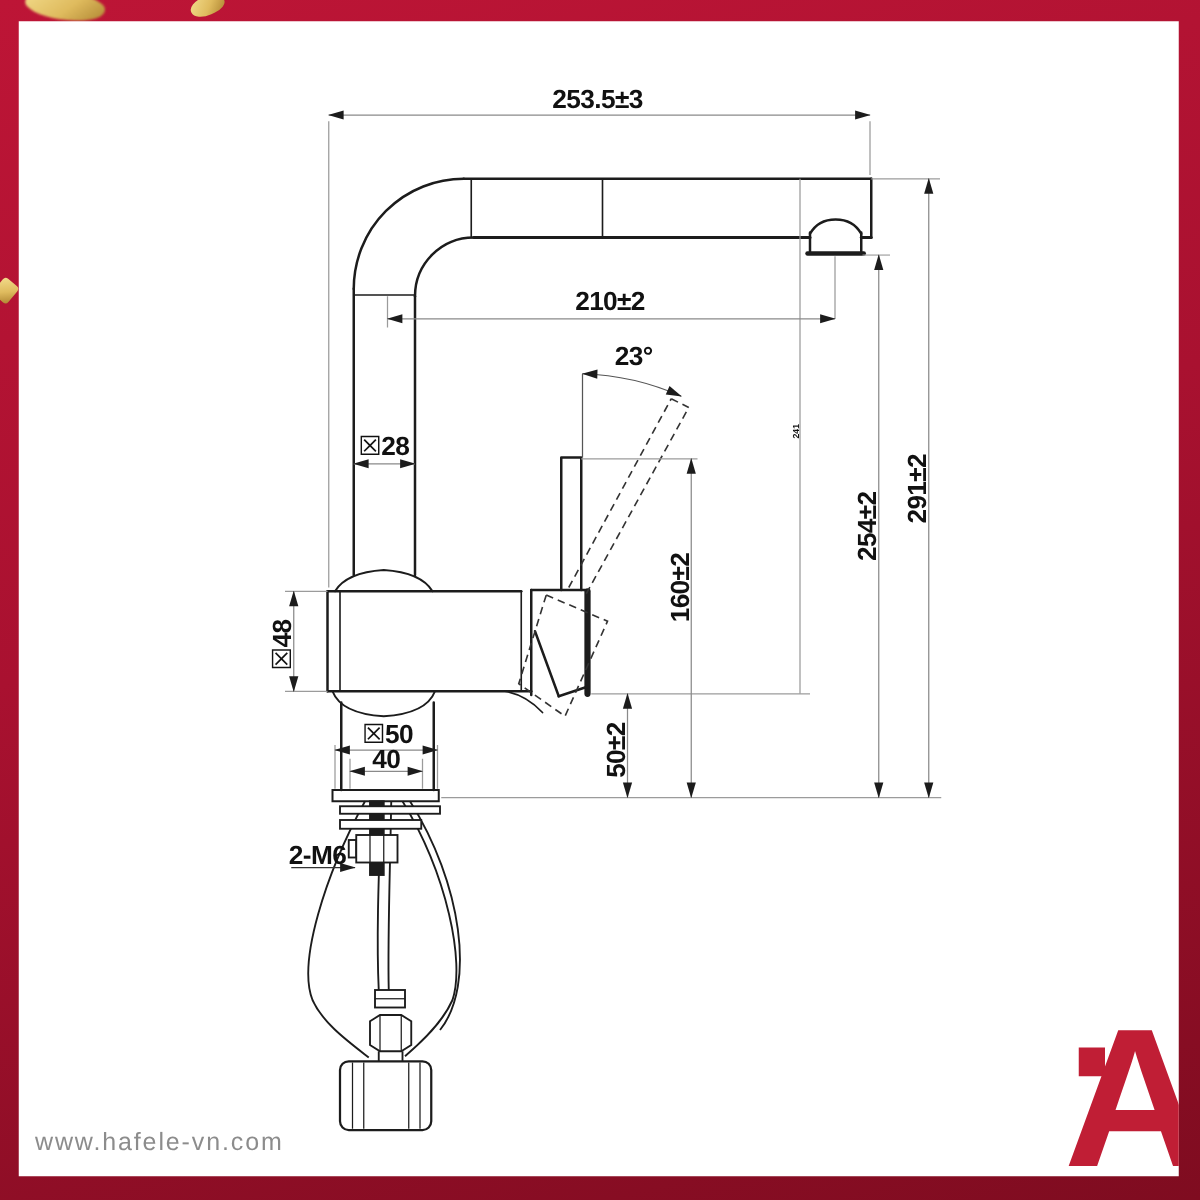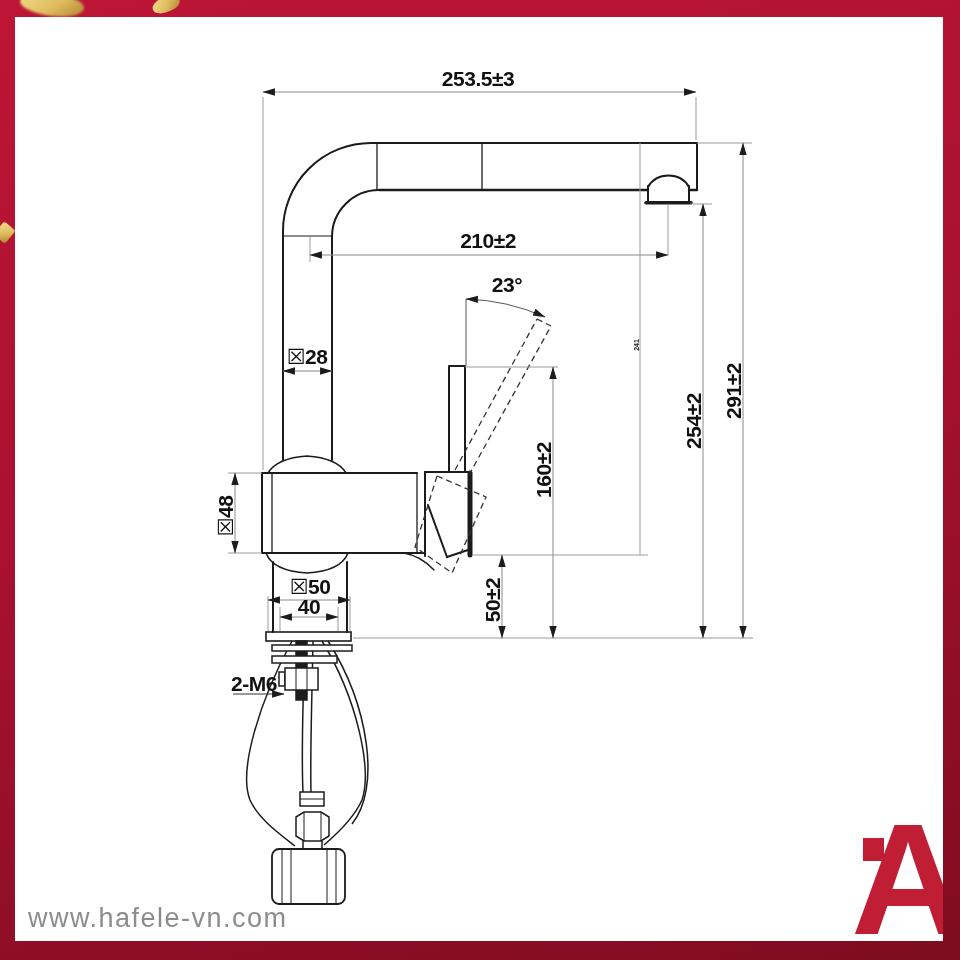--- a/index.html
+++ b/index.html
@@ -2,21 +2,21 @@
 <html><head>
 <meta charset="utf-8">
 <style>
   html,body{margin:0;padding:0;}
   body{width:960px;height:960px;position:relative;font-family:"Liberation Sans","DejaVu Sans",sans-serif;}
   .canvas{position:absolute;left:0;top:0;width:960px;height:960px;overflow:hidden;
           background:linear-gradient(165deg,#bd1536 0%,#a91130 45%,#7f0c20 100%);}
   .content{position:absolute;left:15px;top:17px;right:17px;bottom:19px;background:#ffffff;overflow:hidden;}
   .abs-wrap{position:absolute;left:-15px;top:-17px;width:960px;height:768px;}
   svg{display:block;}
-  .watermark{position:absolute;left:13px;top:886px;font-size:27px;letter-spacing:1.5px;
+  .watermark{position:absolute;left:13px;top:886px;font-size:20px;letter-spacing:1.5px;
              color:#8c8c8c;font-weight:normal;}
   .logo-dot{position:absolute;left:848px;top:821px;width:21px;height:23px;background:#c01e35;}
   .logo-a{position:absolute;left:836px;top:783px;font-size:158px;line-height:1;font-weight:bold;color:#c01e35;}
   .confetti{position:absolute;background:linear-gradient(135deg,#f3dd8d 0%,#dfbb5e 55%,#ad8330 100%);}
   .c1{left:20px;top:-6px;width:64px;height:22px;border-radius:50% 40% 55% 45%;transform:rotate(9deg);filter:blur(1px);}
   .c2{left:152px;top:-3px;width:28px;height:15px;border-radius:45% 55% 40% 50%;transform:rotate(-24deg);}
   .c3{left:-3px;top:224px;width:15px;height:17px;border-radius:3px;transform:rotate(40deg);}
   text{fill:#111;}
   .dimtxt{font-weight:bold;font-size:21px;letter-spacing:-0.5px;}
   .tinytxt{font-weight:bold;font-size:7px;}

